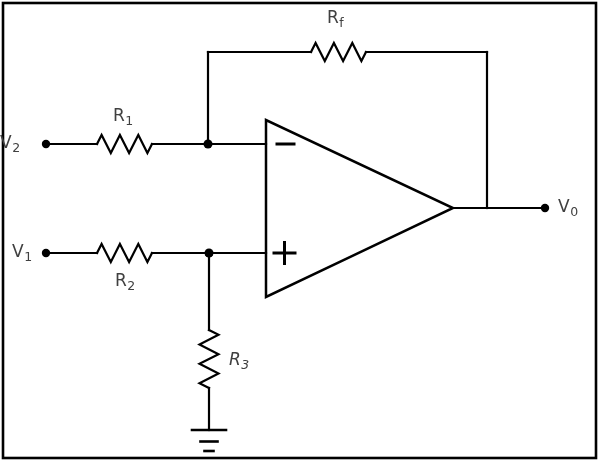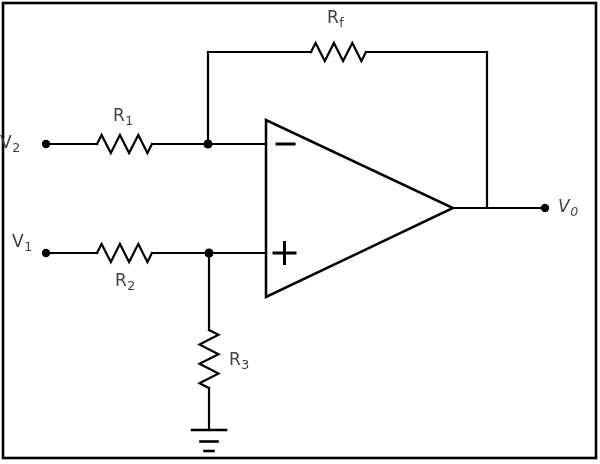--- a/index.html
+++ b/index.html
@@ -102,29 +102,29 @@
   </div>
 
   <div class="lbl" style="left:113px; top:106px;">
     <span>R</span><span class="sub">1</span>
   </div>
 
   <div class="lbl" style="left:327px; top:8px;">
     <span>R</span><span class="sub">f</span>
   </div>
 
-  <div class="lbl" style="left:12px; top:232px;">
+  <div class="lbl" style="left:12px; top:242px;">
     <span>V</span><span class="sub">1</span>
   </div>
 
   <div class="lbl" style="left:115px; top:271px;">
     <span>R</span><span class="sub">2</span>
   </div>
 
-  <div class="lbl" style="left:229px; top:350px;">
+  <div class="lbl" style="left:229px; top:350px;font-style:italic;">
     <span>R</span><span class="sub">3</span>
   </div>
 
-  <div class="lbl" style="left:558px; top:197px;font-style:italic;">
+  <div class="lbl" style="left:558px; top:197px;">
     <span>V</span><span class="sub">0</span>
   </div>
 
 </div>
 
 </body></html>

